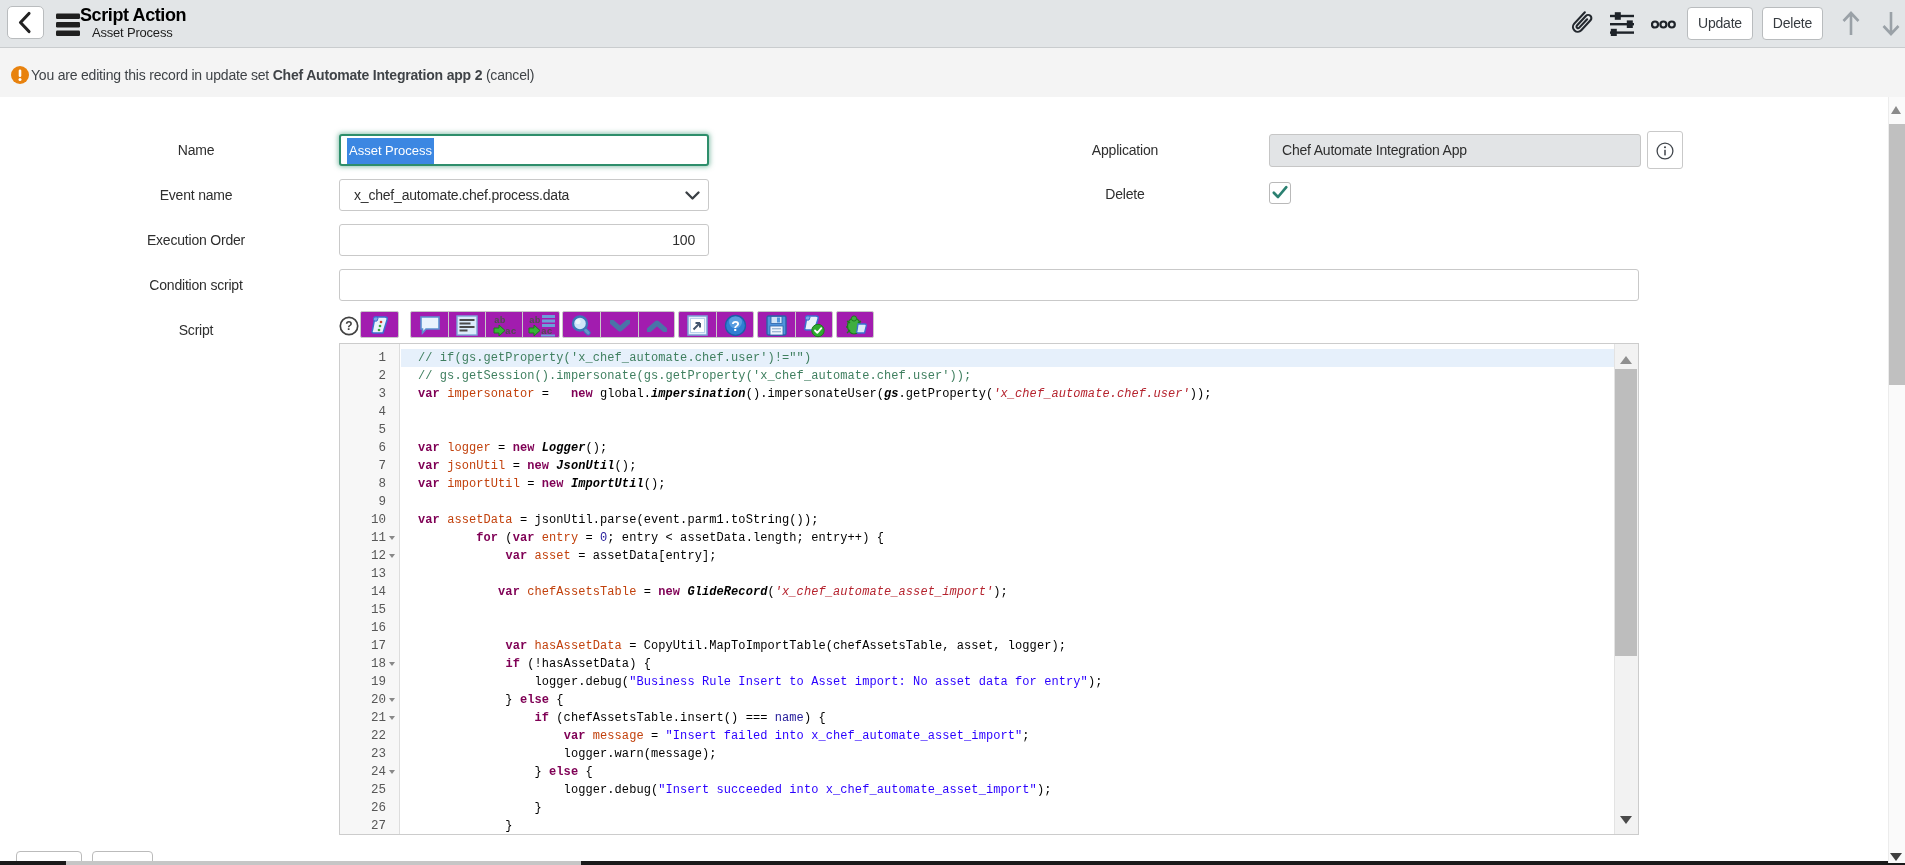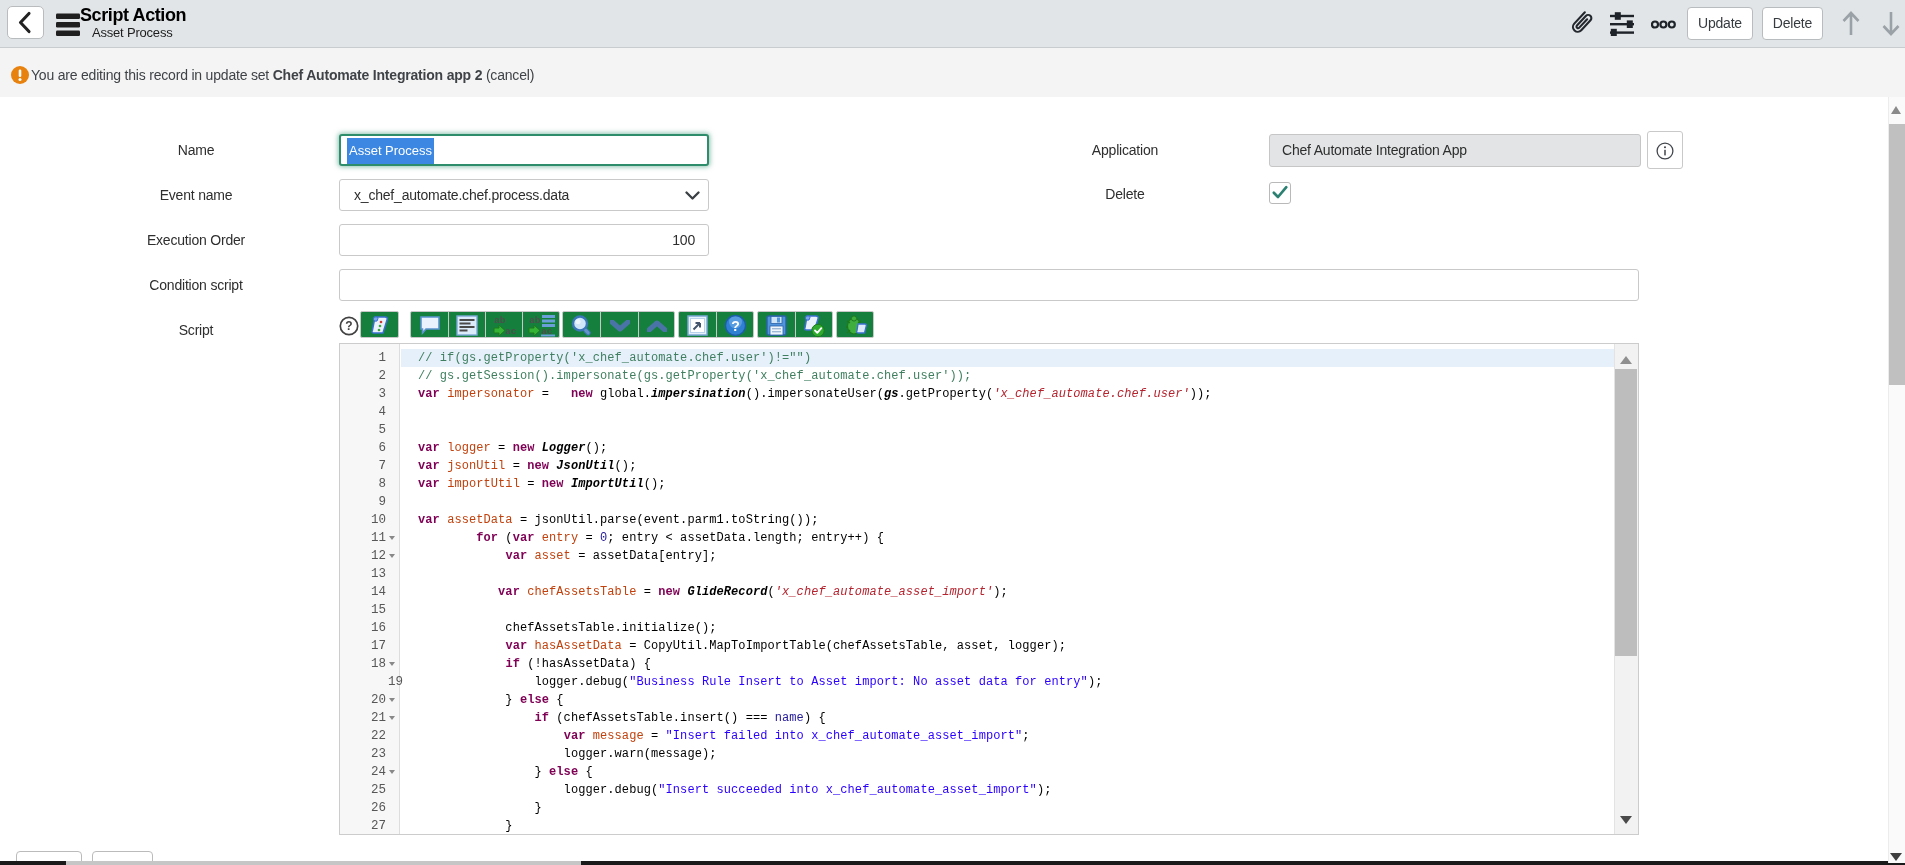--- a/index.html
+++ b/index.html
@@ -4,21 +4,21 @@
 *{box-sizing:border-box;margin:0;padding:0}
 html,body{width:1905px;height:865px;overflow:hidden;background:#fff;
  font-family:"Liberation Sans",sans-serif}
 .abs{position:absolute}
 #hdr{left:0;top:0;width:1905px;height:48px;background:#e2e5e7;border-bottom:1px solid #c9ccce}
 #ibar{left:0;top:48px;width:1905px;height:49px;background:#f4f4f4}
 .btn{background:#fff;border:1px solid #b9bcbe;border-radius:4px;color:#363b40;
  font-size:14px;letter-spacing:-0.2px;text-align:center}
 .lbl{font-size:14px;letter-spacing:-0.2px;color:#2e2e2e;text-align:center;width:220px;height:18px;line-height:18px}
 .inp{border:1px solid #c9c9c9;border-radius:3px;background:#fff;font-size:14px;letter-spacing:-0.2px;color:#2e2e2e}
-.tbtn{position:absolute;top:311px;height:27px;background:#15803d;border:1px solid #c8c8c8;border-radius:2px}
+.tbtn{position:absolute;top:311px;height:27px;background:#a21caf;border:1px solid #c8c8c8;border-radius:2px}
 .tsep{position:absolute;top:0;bottom:0;width:1px;background:#c8c8c8}
 #ed{left:339px;top:343px;width:1300px;height:492px;border:1px solid #ccc;background:#fff;overflow:hidden}
 #gut{left:0;top:0;width:60px;height:490px;background:#f7f7f7;border-right:1px solid #ddd}
 .gn{position:absolute;width:46px;text-align:right;font:12.5px/18px "Liberation Mono",monospace;color:#575757}
 .cl{position:absolute;left:61px;width:1213px;height:18px;font:12px/18px "Liberation Mono",monospace;
  color:#000;white-space:pre;padding-left:17px;letter-spacing:.08px}
 .cl .k{color:#7F0055;font-weight:bold}
 .cl .d{color:#c2410c}
 .cl .c{color:#3F7F5F}
 .cl .g{color:#000;font-weight:bold;font-style:italic}
@@ -247,27 +247,26 @@
  <div class="fold abs" style="left:49px;top:192px"></div>
  <div class="cl" style="top:185px">        <span class="k">for</span> (<span class="k">var</span> <span class="d">entry</span> = <span class="n">0</span>; entry &lt; assetData.length; entry++) {</div>
  <div class="gn abs" style="left:0;top:203px">12</div>
  <div class="fold abs" style="left:49px;top:210px"></div>
  <div class="cl" style="top:203px">            <span class="k">var</span> <span class="d">asset</span> = assetData[entry];</div>
  <div class="gn abs" style="left:0;top:221px">13</div>
  <div class="gn abs" style="left:0;top:239px">14</div>
  <div class="cl" style="top:239px">           <span class="k">var</span> <span class="d">chefAssetsTable</span> = <span class="k">new</span> <span class="g">GlideRecord</span>(<span class="r">'x_chef_automate_asset_import'</span>);</div>
  <div class="gn abs" style="left:0;top:257px">15</div>
  <div class="gn abs" style="left:0;top:275px">16</div>
- <div class="cl" style="top:275px">            chefAssetsTable.initialize();</div>
  <div class="gn abs" style="left:0;top:293px">17</div>
  <div class="cl" style="top:293px">            <span class="k">var</span> <span class="d">hasAssetData</span> = CopyUtil.MapToImportTable(chefAssetsTable, asset, logger);</div>
  <div class="gn abs" style="left:0;top:311px">18</div>
  <div class="fold abs" style="left:49px;top:318px"></div>
  <div class="cl" style="top:311px">            <span class="k">if</span> (!hasAssetData) {</div>
- <div class="gn abs" style="left:17px;top:329px">19</div>
+ <div class="gn abs" style="left:0;top:329px">19</div>
  <div class="cl" style="top:329px">                logger.debug(<span class="b">"Business Rule Insert to Asset import: No asset data for entry"</span>);</div>
  <div class="gn abs" style="left:0;top:347px">20</div>
  <div class="fold abs" style="left:49px;top:354px"></div>
  <div class="cl" style="top:347px">            } <span class="k">else</span> {</div>
  <div class="gn abs" style="left:0;top:365px">21</div>
  <div class="fold abs" style="left:49px;top:372px"></div>
  <div class="cl" style="top:365px">                <span class="k">if</span> (chefAssetsTable.insert() === <span class="n">name</span>) {</div>
  <div class="gn abs" style="left:0;top:383px">22</div>
  <div class="cl" style="top:383px">                    <span class="k">var</span> <span class="d">message</span> = <span class="b">"Insert failed into x_chef_automate_asset_import"</span>;</div>
  <div class="gn abs" style="left:0;top:401px">23</div>

